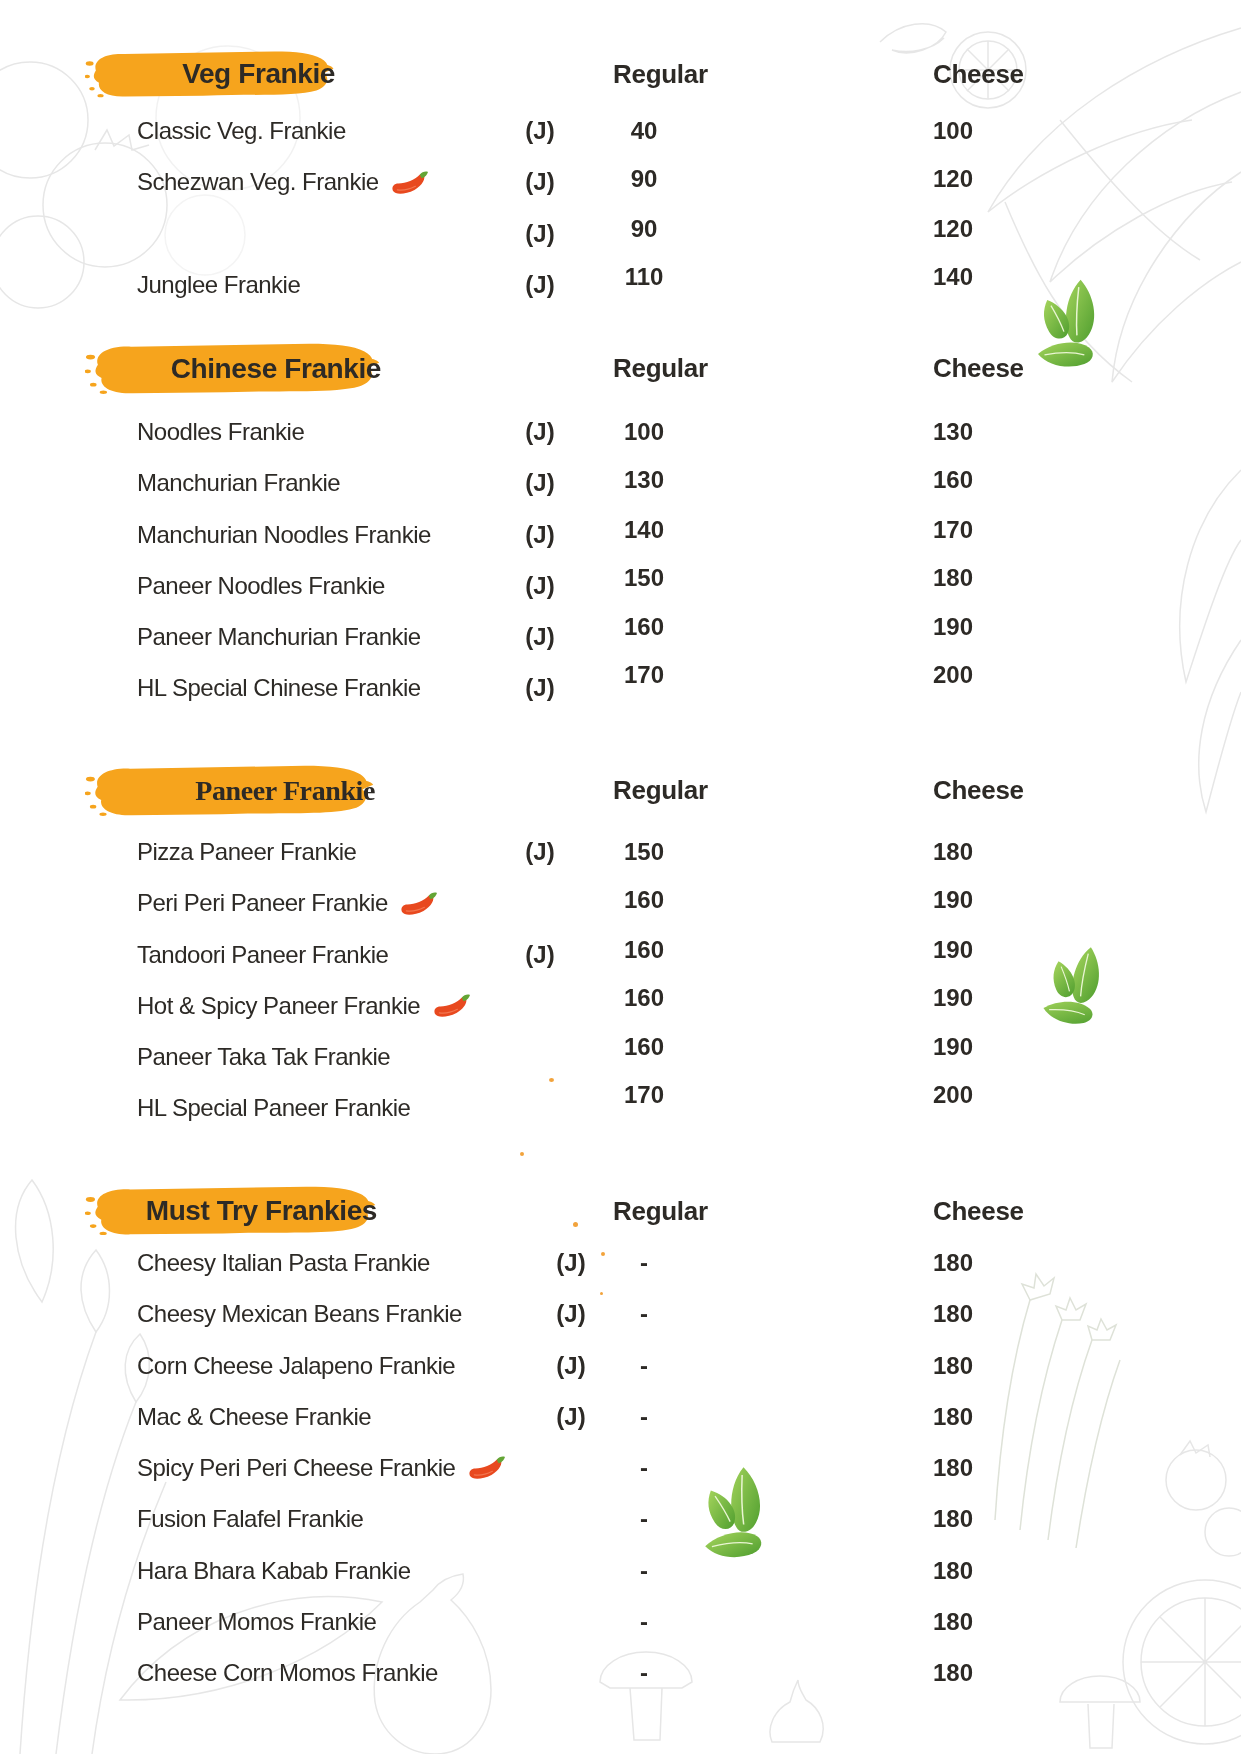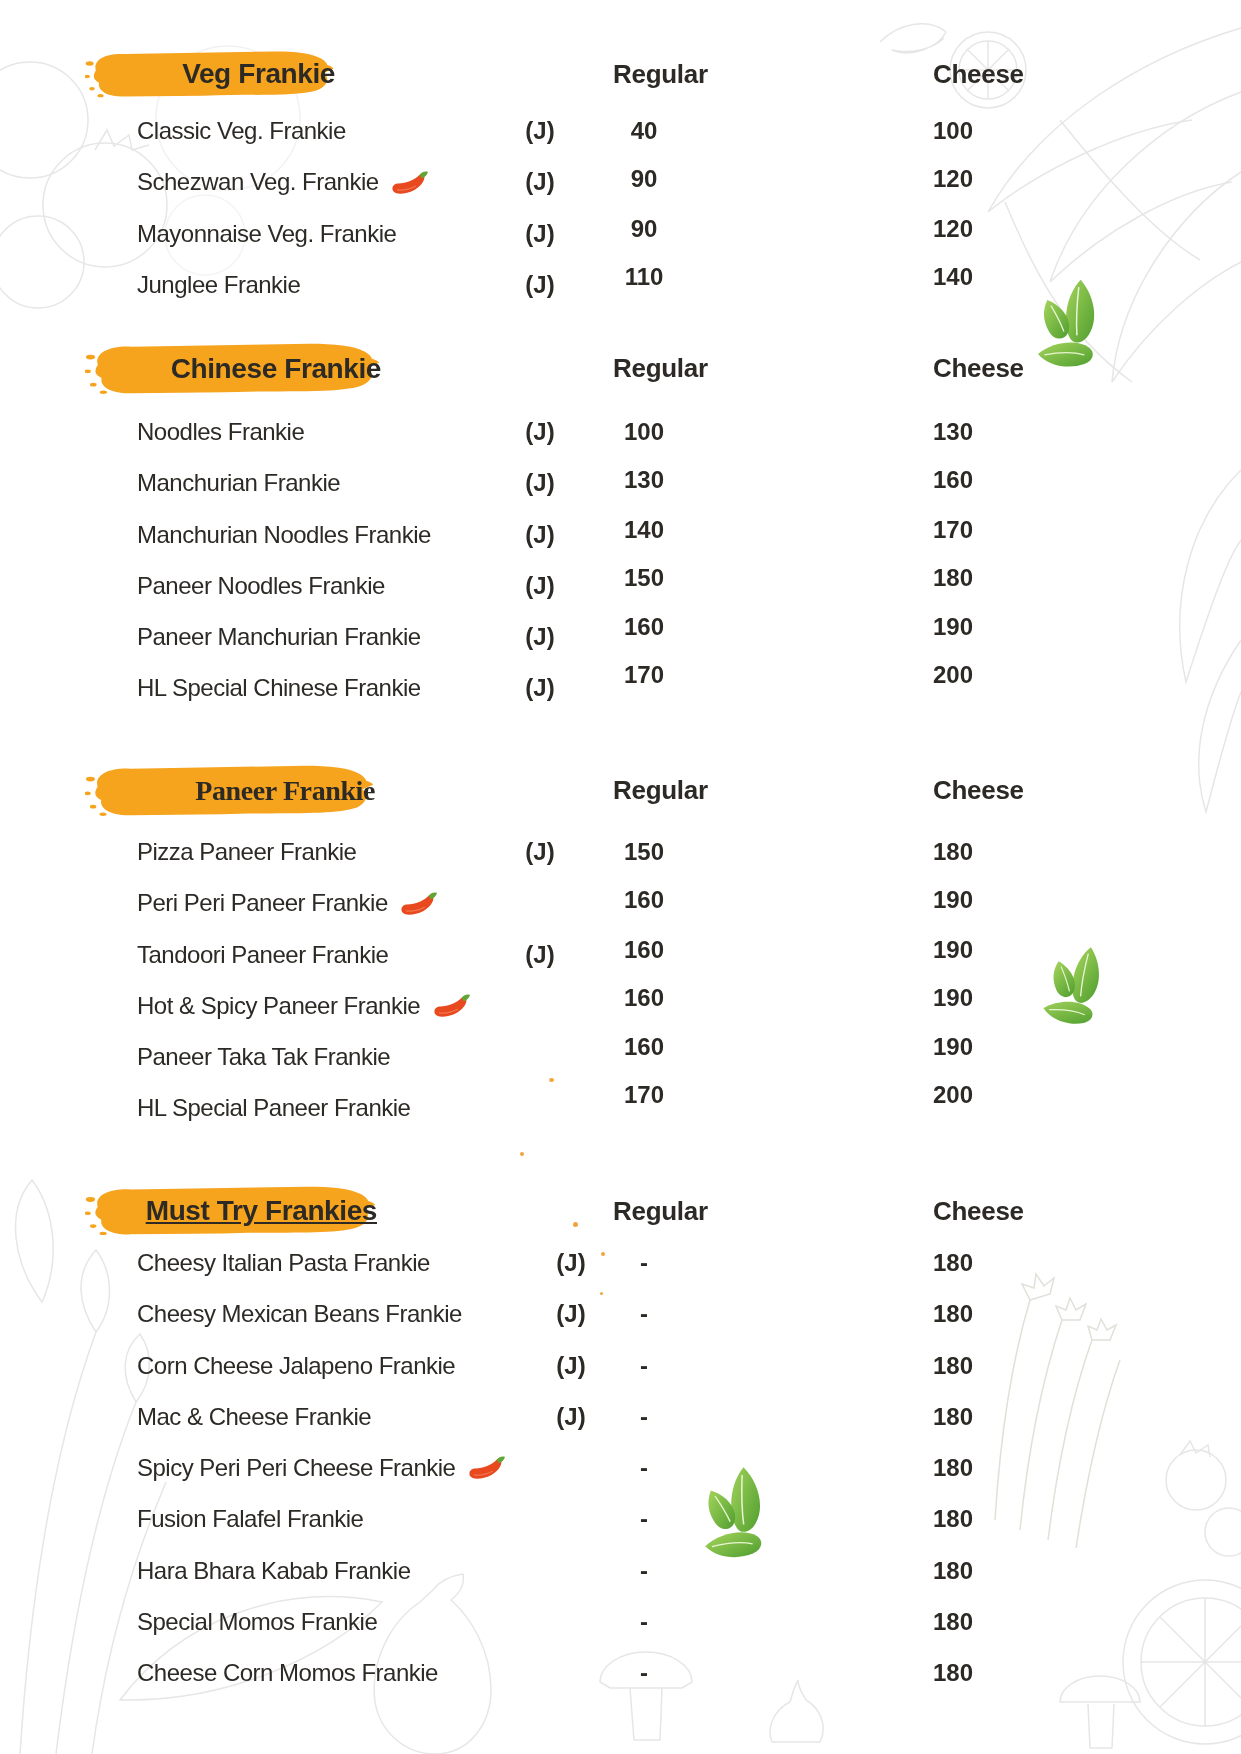--- a/index.html
+++ b/index.html
@@ -27,21 +27,21 @@
   .s4 .brush-wrap{width:292px;height:55px;}
   .brush{position:absolute;left:0;top:0;width:100%;height:100%;}
   .section-title{
     position:relative;margin:0;padding-left:38px;
     font-size:28px;font-weight:700;letter-spacing:-0.4px;
     line-height:inherit;white-space:nowrap;
   }
   .s1 .section-title{line-height:52px;}
   .s2 .section-title{line-height:57px;}
   .s3 .section-title{line-height:57px;}
-  .s4 .section-title{line-height:55px;text-decoration:underline;}
+  .s4 .section-title{line-height:55px;}
 
   .col-header{
     position:absolute;top:50%;transform:translateY(-50%);
     font-size:26px;font-weight:700;letter-spacing:-0.3px;white-space:nowrap;
   }
   .col-regular-h{left:613px;}
   .col-cheese-h{left:933px;}
   .s1 .col-header{top:26px;}
   .items{
     list-style:none;margin:0;padding:0;
@@ -190,24 +190,20 @@
       <span class="item-name">Schezwan Veg. Frankie</span>
       <svg class="chili" width="40" height="27" viewBox="0 0 44 30">
                 <use href="#chili-shape"></use>
               </svg>
     </span>
     <span class="item-j">(J)</span>
     <span class="item-price price-regular">90</span>
     <span class="item-price price-cheese">120</span>
   </li>
           <li class="item-row" style="--i: 2;">
-    <span class="name-wrap">
-      <span class="item-name">Mayonnaise Veg. Frankie</span>
-      
-    </span>
     <span class="item-j">(J)</span>
     <span class="item-price price-regular">90</span>
     <span class="item-price price-cheese">120</span>
   </li>
           <li class="item-row" style="--i: 3;">
     <span class="name-wrap">
       <span class="item-name">Junglee Frankie</span>
       
     </span>
     <span class="item-j">(J)</span>
@@ -428,21 +424,21 @@
     <span class="name-wrap">
       <span class="item-name">Hara Bhara Kabab Frankie</span>
       
     </span>
 
     <span class="item-price price-regular">-</span>
     <span class="item-price price-cheese">180</span>
   </li>
           <li class="item-row" style="--i: 7;">
     <span class="name-wrap">
-      <span class="item-name">Special Momos Frankie</span>
+      <span class="item-name">Paneer Momos Frankie</span>
       
     </span>
 
     <span class="item-price price-regular">-</span>
     <span class="item-price price-cheese">180</span>
   </li>
           <li class="item-row" style="--i: 8;">
     <span class="name-wrap">
       <span class="item-name">Cheese Corn Momos Frankie</span>
       

